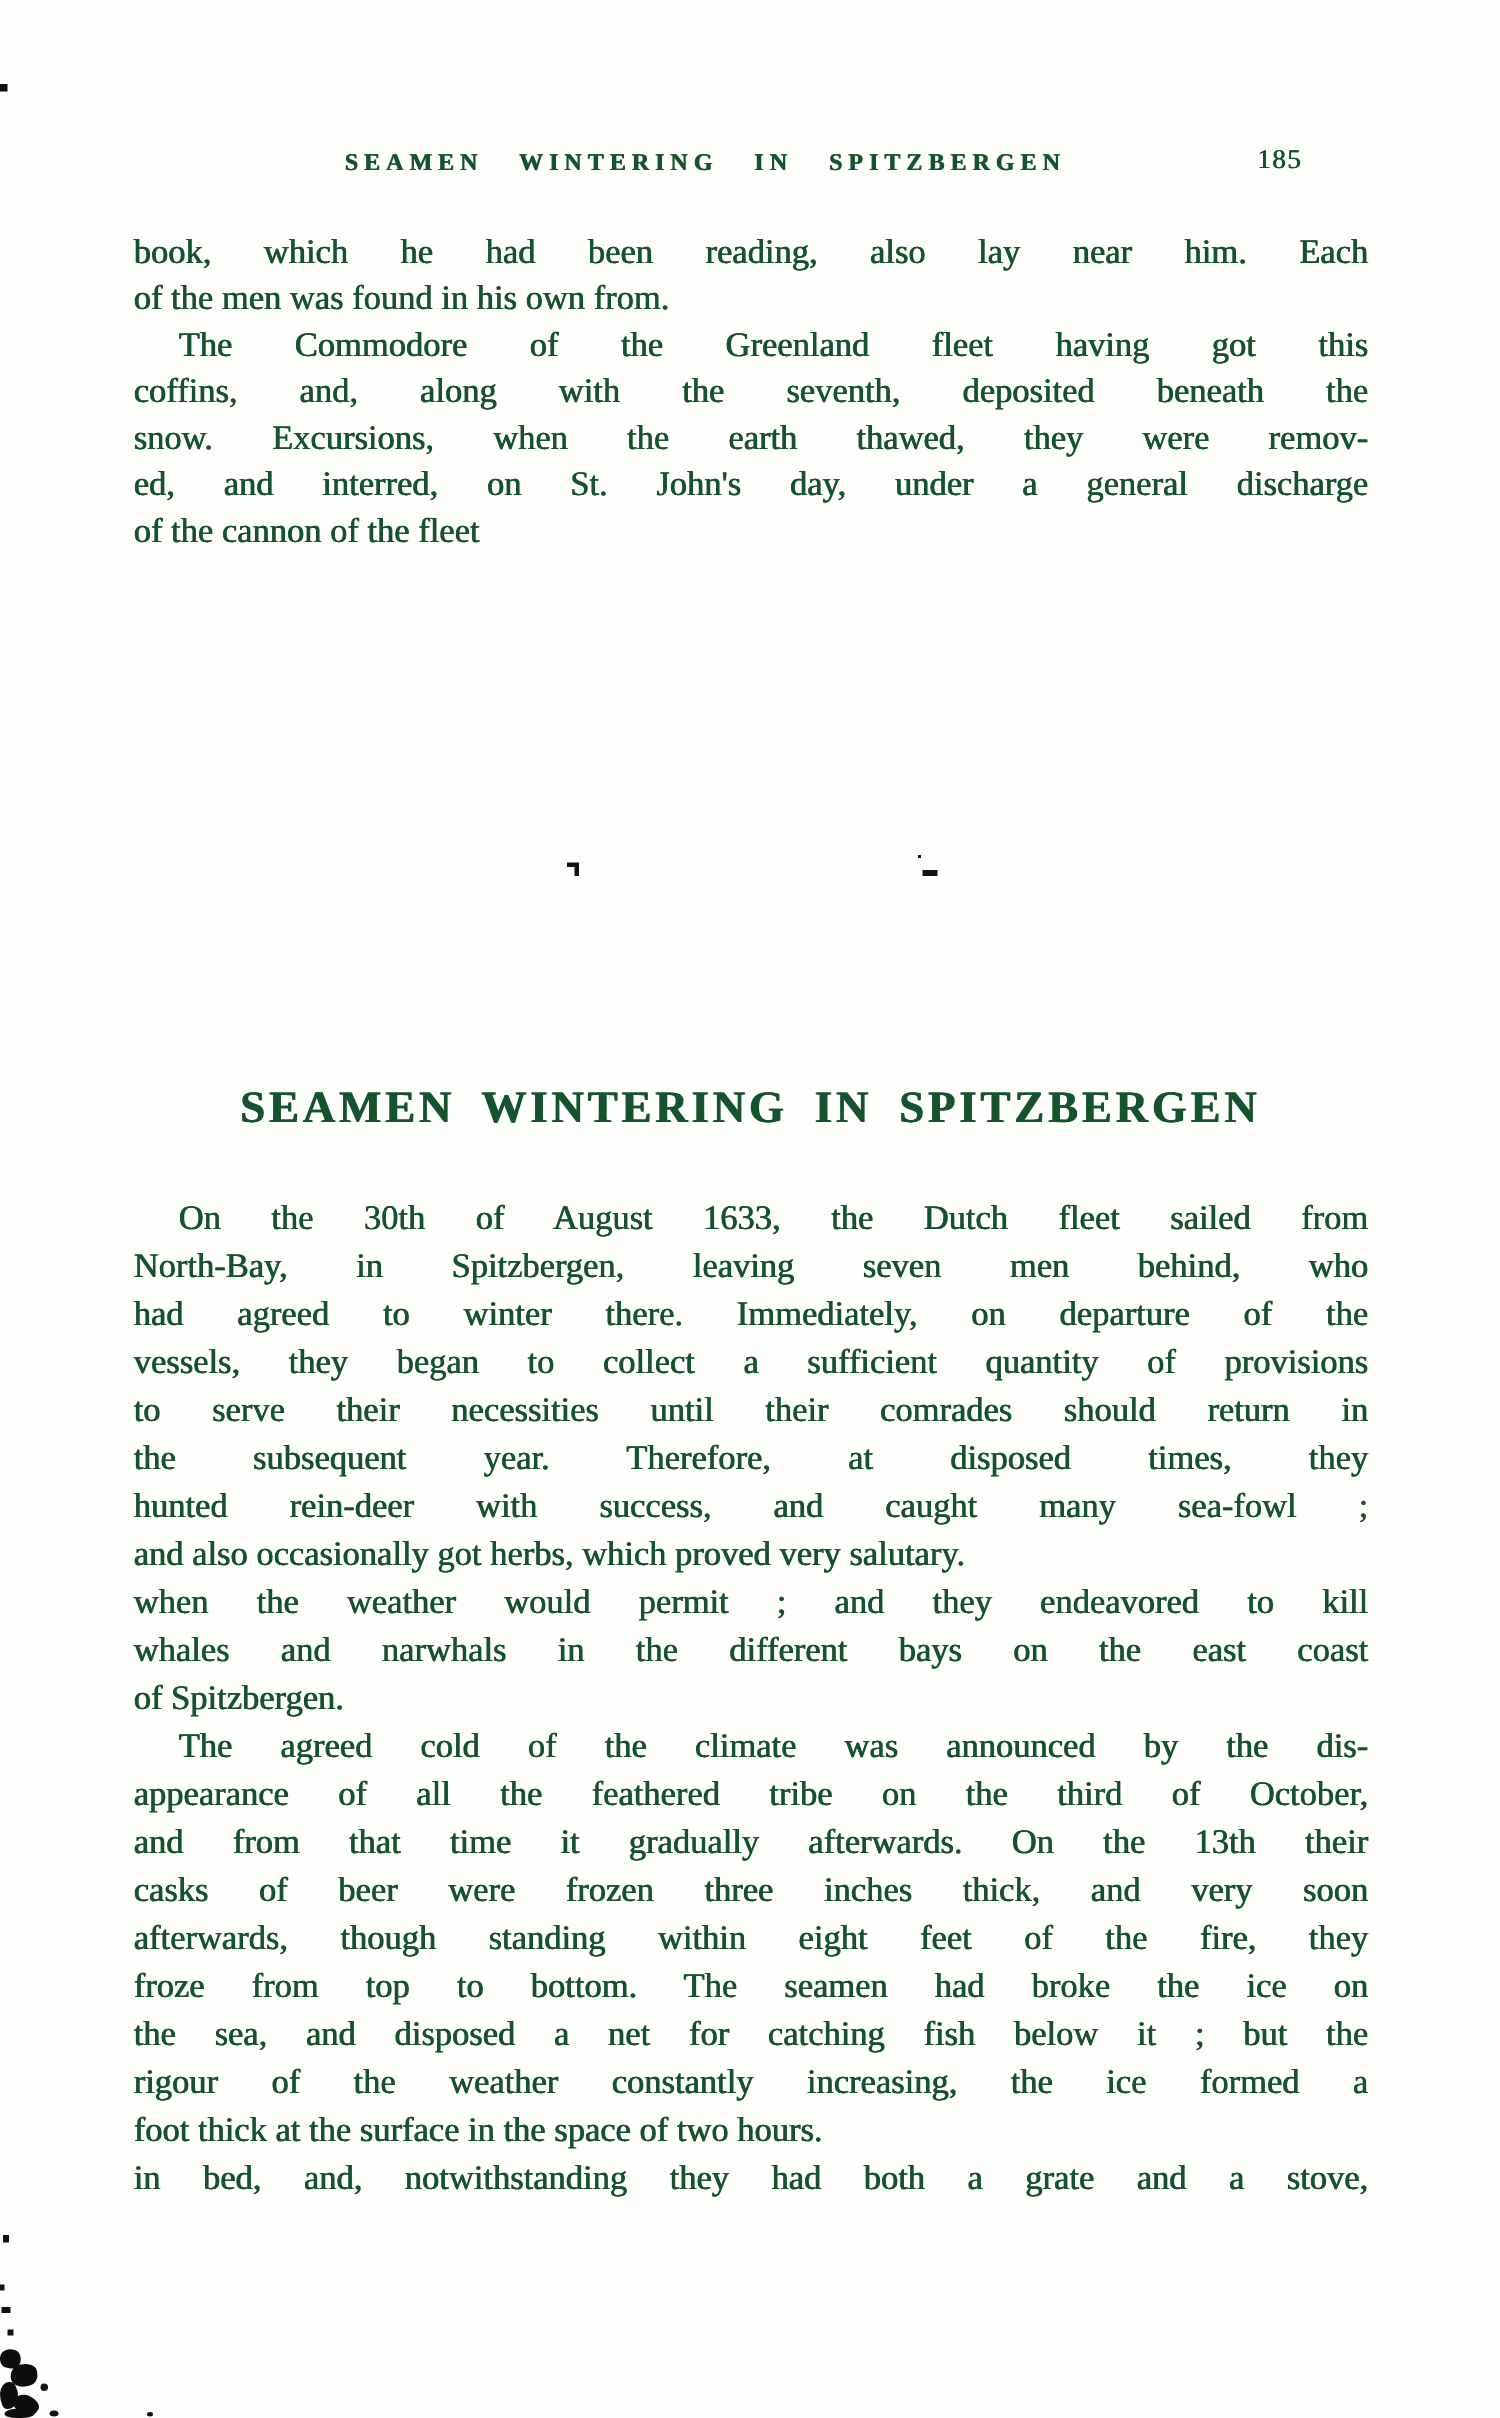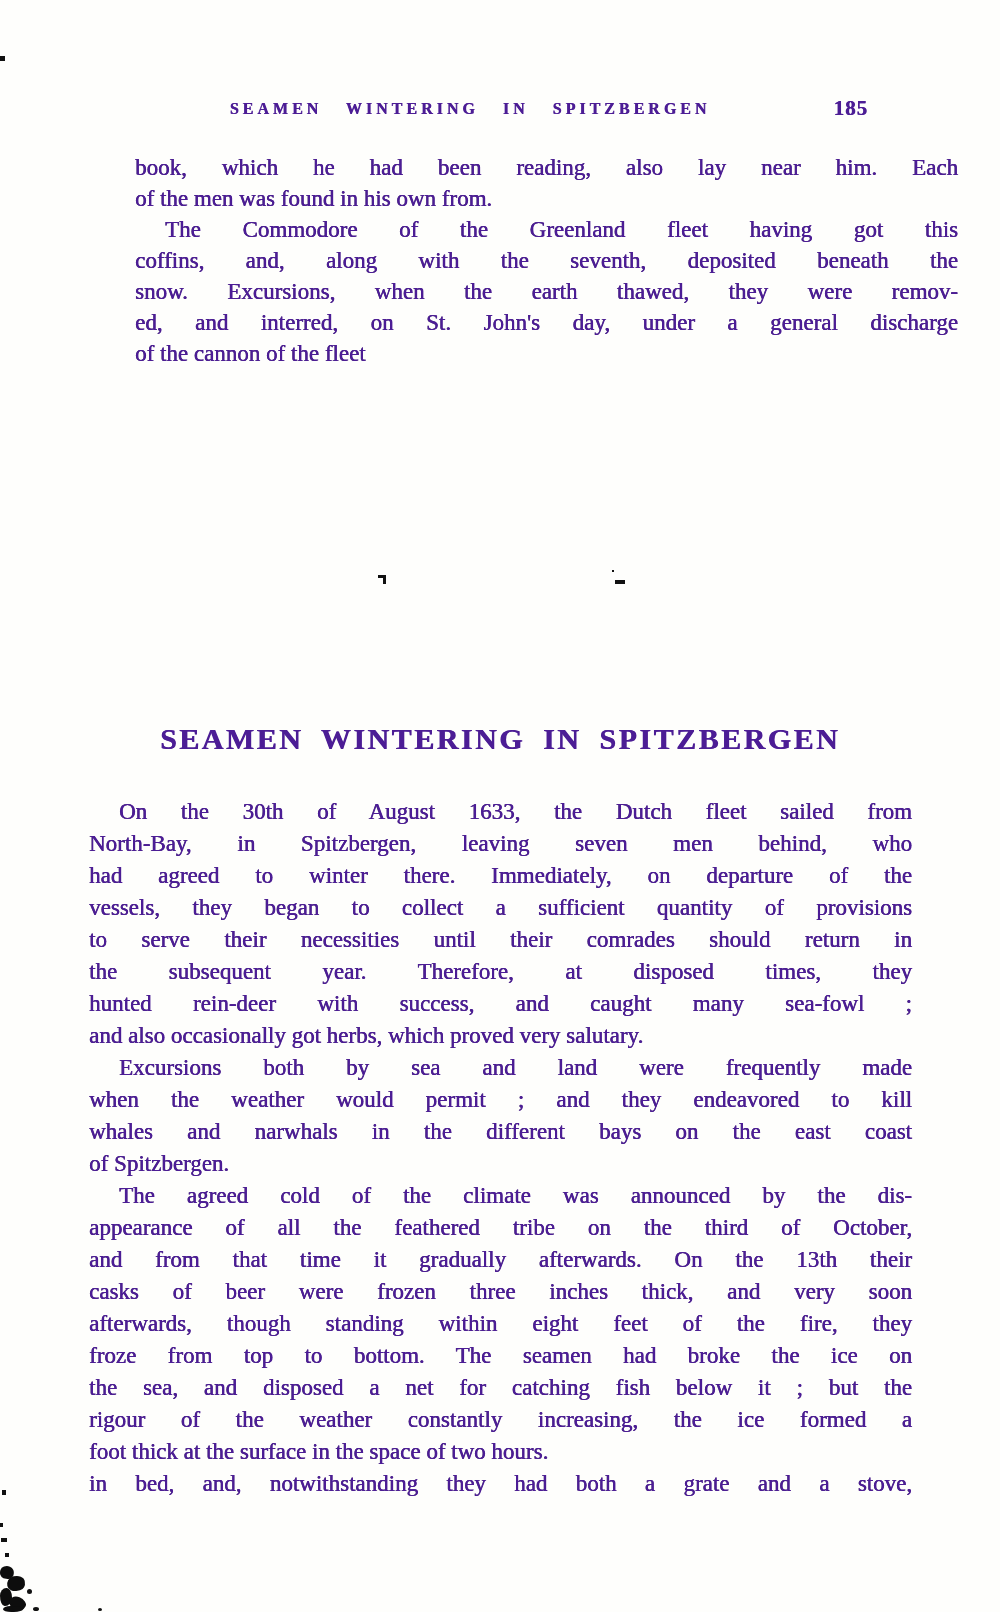--- a/index.html
+++ b/index.html
@@ -7,21 +7,21 @@
     padding: 0;
     background: #e8e8e8;
   }
   .page {
     position: relative;
     width: 1000px;
     height: 1612px;
     background: #fefefc;
     overflow: hidden;
     font-family: "Liberation Serif", serif;
-    color: #4c1d95;
+    color: #14532d;
   }
 
   
   .running-head {
     position: absolute;
     top: 100px;
     left: 88px;
     width: 824px;
     height: 28px;
   }
@@ -32,34 +32,34 @@
     font-size: 16px;
     letter-spacing: 4px;
     word-spacing: 16px;
     text-shadow: 0.5px 0 currentColor;
     padding-right: 60px; 
   }
   .rh-page {
     position: absolute;
     right: 44px;
     top: -4px;
-    font-size: 21px;
-    font-weight: bold;
+    font-size: 18px;
+    font-weight: normal;
     letter-spacing: 1px;
     text-shadow: 0.5px 0 currentColor;
   }
 
   
   .textblock {
     position: absolute;
     left: 89px;
     width: 823px;
     font-size: 23px;
   }
-  .textblock.top  { top: 152px;  line-height: 31px; margin-left: 46px; }
+  .textblock.top  { top: 152px;  line-height: 31px; }
   .textblock.main { top: 796px;  line-height: 32px; }
 
   .line {
     text-align: justify;
     text-align-last: justify;
     text-justify: inter-word;
     text-shadow: 0.45px 0 currentColor, 0 0.3px rgba(0,0,0,0.55);
   }
   .line.lastline { text-align-last: left; }
   .line.indent   { text-indent: 30px; }
@@ -126,21 +126,20 @@
         <div class="line indent">On the 30th of August 1633, the Dutch fleet sailed from</div>
         <div class="line">North-Bay, in Spitzbergen, leaving seven men behind, who</div>
         <div class="line">had agreed to winter there.   Immediately, on departure of the</div>
         <div class="line">vessels, they began to collect a sufficient quantity of provisions</div>
         <div class="line">to serve their necessities until their comrades should return in</div>
         <div class="line">the subsequent year.   Therefore, at disposed times, they</div>
         <div class="line">hunted rein-deer with success, and caught many sea-fowl ;</div>
         <div class="line lastline">and also occasionally got herbs, which proved very salutary.</div>
       </div>
       <div class="para">
-        <div class="line indent">Excursions both by sea and land were frequently made</div>
         <div class="line">when the weather would permit ; and they endeavored to kill</div>
         <div class="line">whales and narwhals in the different bays on the east  coast</div>
         <div class="line lastline">of Spitzbergen.</div>
       </div>
       <div class="para">
         <div class="line indent">The agreed cold of the climate was announced by the dis-</div>
         <div class="line">appearance of all the feathered tribe on the third of October,</div>
         <div class="line">and from that time it gradually afterwards.   On the 13th their</div>
         <div class="line">casks of beer were frozen three inches thick, and very soon</div>
         <div class="line">afterwards, though standing within eight feet of the fire, they</div>

